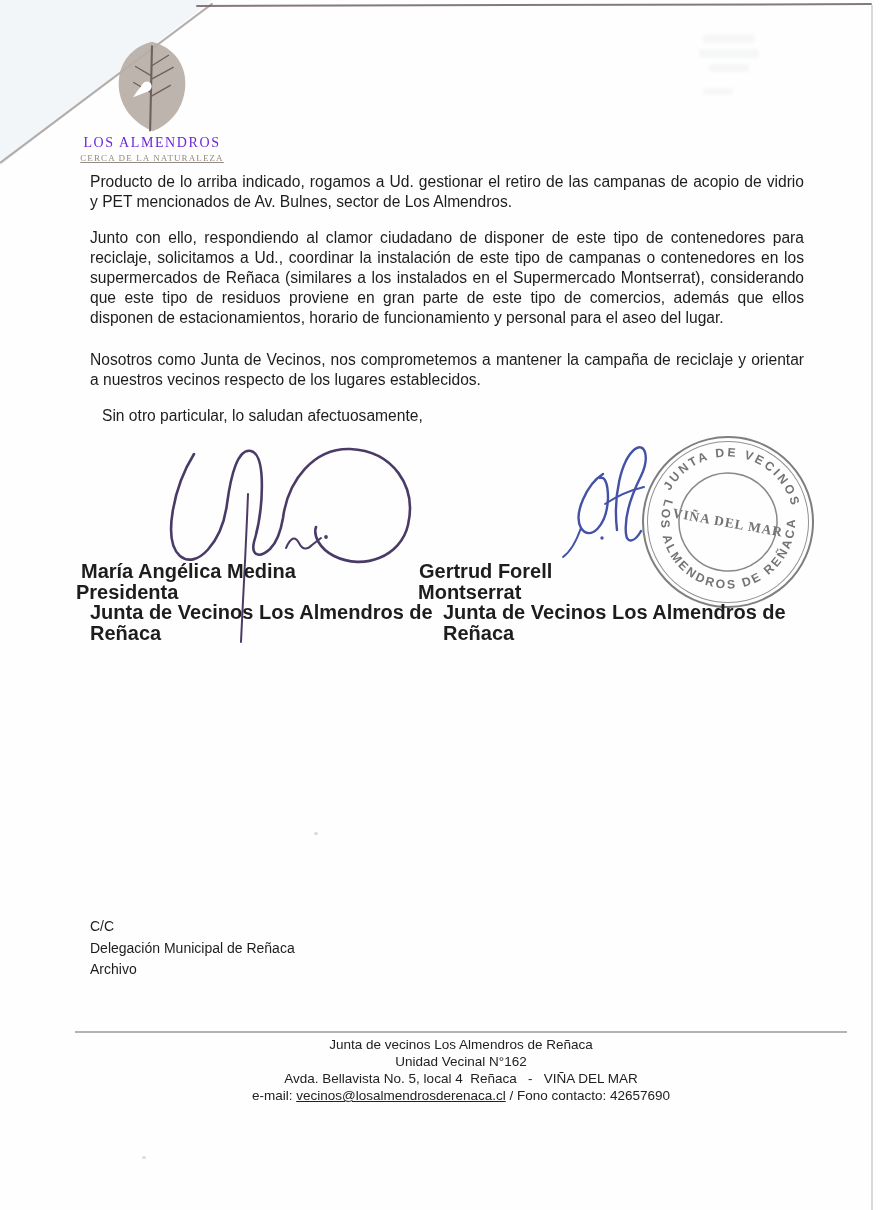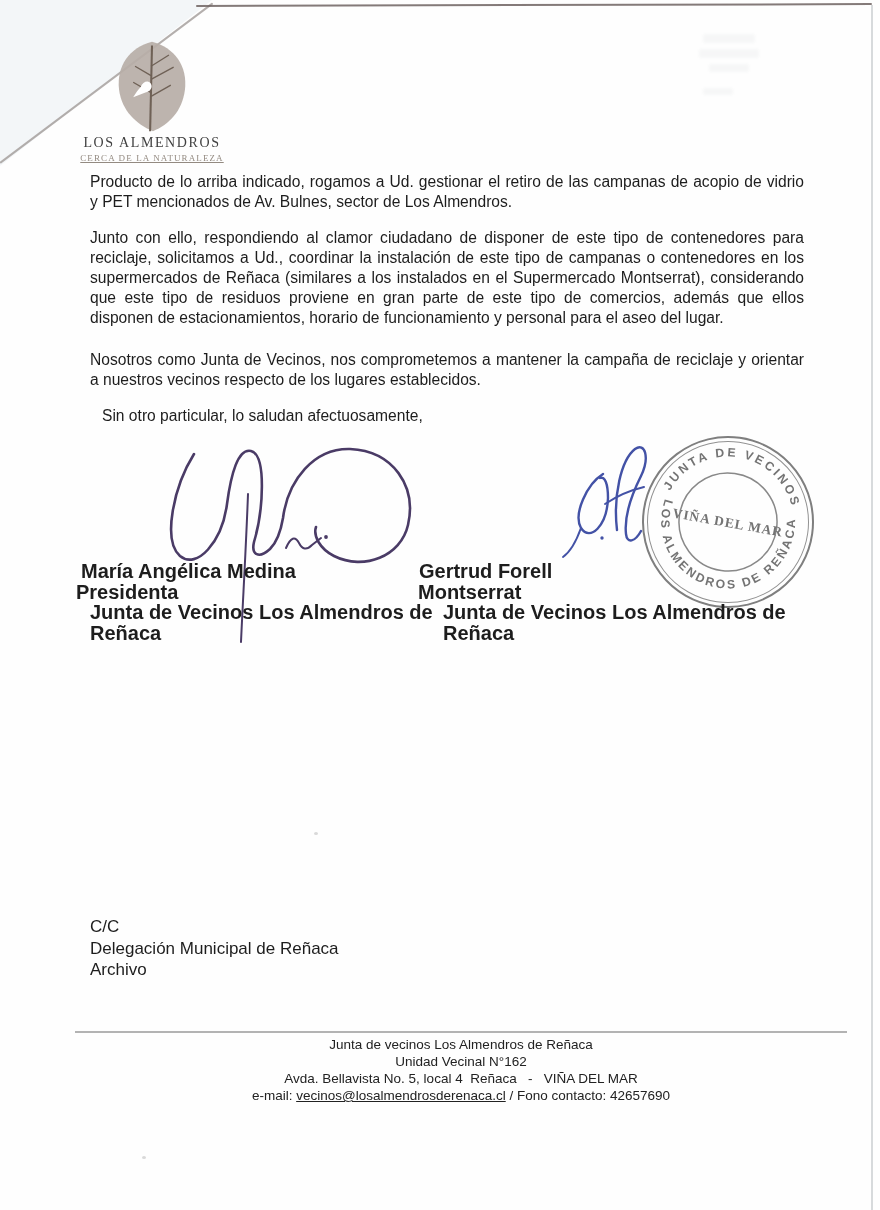--- a/index.html
+++ b/index.html
@@ -18,21 +18,21 @@
   .ghost-stamp{position:absolute;left:695px;top:28px;width:72px;height:74px;opacity:.5;
     filter:blur(1.5px);}
   .ghost-stamp div{background:rgba(140,150,158,.14);border-radius:2px;margin:6px 8px;}
   .g1{height:9px;width:52px;} .g2{height:9px;width:60px;margin-left:4px!important;} .g3{height:8px;width:40px;margin-left:14px!important;} .g4{height:7px;width:30px;margin-top:16px!important;}
   .speck{position:absolute;width:4px;height:3px;background:#d9d9d9;border-radius:50%;}
 
   
   .logo{position:absolute;left:67px;top:38px;width:170px;text-align:center;}
   .logo svg{display:block;margin:0 auto;}
   .logo-name{font-family:"Liberation Serif", serif;font-size:14px;letter-spacing:1.6px;
-    color:#404040;margin-top:1px;}
+    color:#6d28d9;margin-top:1px;}
   .logo-tagline{font-family:"Liberation Serif", serif;font-size:9px;letter-spacing:1.1px;
     color:#938a81;margin-top:2px;text-decoration:underline;}
 
   
   .letter-body{position:absolute;left:90px;top:172px;width:714px;font-size:15.6px;line-height:20px;}
   .para{margin:0 0 16px 0;}
   .para.p2{margin-bottom:22px;}
   .ln{text-align:justify;text-align-last:justify;}
   .ln.last{text-align-last:auto;}
   .closing{margin:12px;}
@@ -43,21 +43,21 @@
     font-weight:bold;font-size:20px;line-height:20.5px;}
   .sig-block.left{left:90px;}
   .sig-block.right{left:443px;}
   .sig-block .nm-shift{transform:translateX(-9px);}
   .sig-block .ti-shift{transform:translateX(-14px);}
   .sig-block.right .nm-shift{transform:translateX(-24px);}
   .sig-block.right .ti-shift{transform:translateX(-25px);}
   .stamp{position:absolute;left:638px;top:430px;mix-blend-mode:multiply;opacity:.93;}
 
   
-  .cc{position:absolute;left:90px;top:916px;font-size:17px;line-height:21.5px;}
+  .cc{position:absolute;left:90px;top:916px;font-size:14px;line-height:21.5px;}
 
   
   .footer-rule{position:absolute;left:75px;top:1031px;width:772px;height:2px;background:#b3b3b3;}
   .footer{position:absolute;left:75px;top:1036px;width:772px;text-align:center;
     font-size:13.5px;line-height:17px;color:#222;}
   .footer div{white-space:pre-wrap;}
   .email{text-decoration:underline;}
 </style>
 </head>
 <body>

